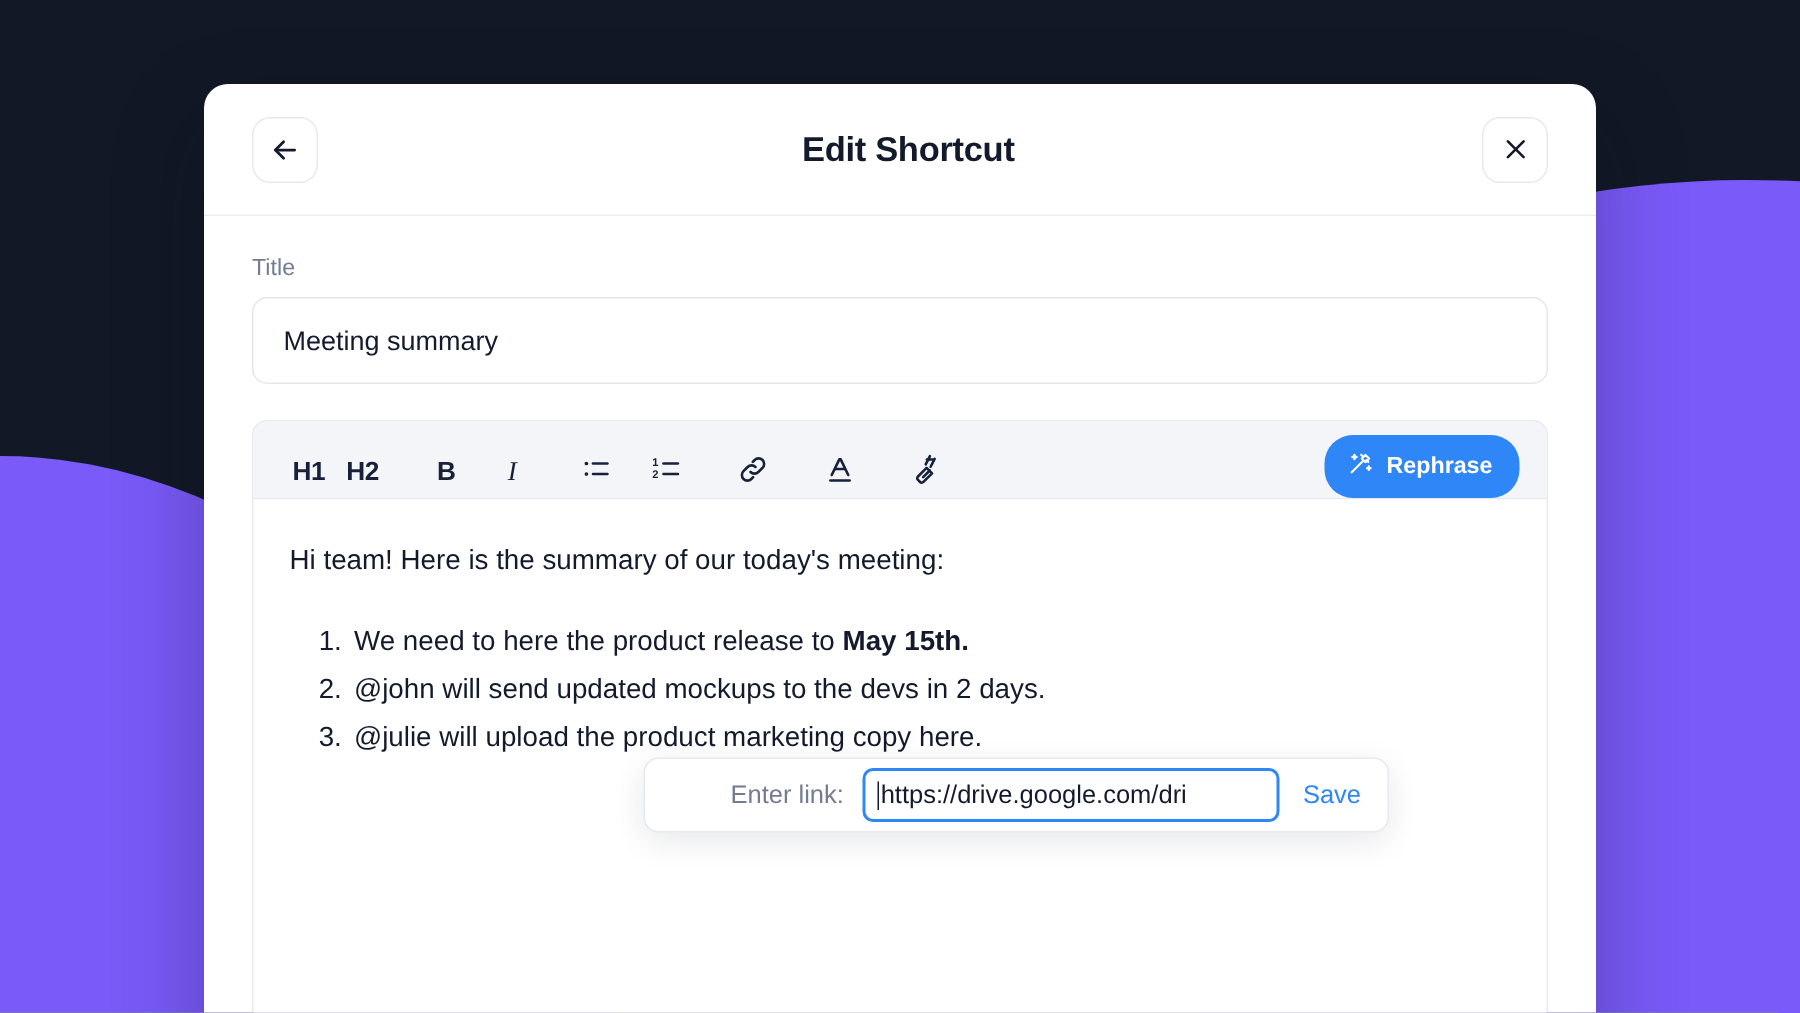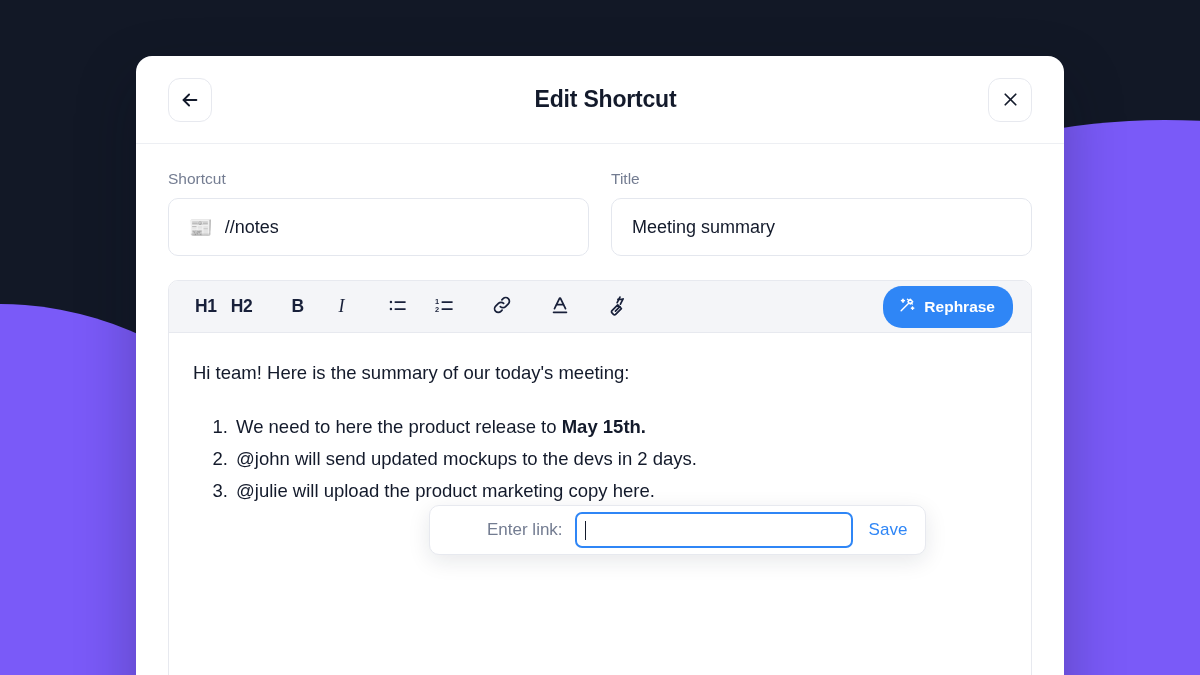--- a/index.html
+++ b/index.html
@@ -139,21 +139,21 @@
     flex-direction: column;
     overflow: hidden;
     position: relative;
   }
   #toolbar {
     height: 52px;
     flex: 0 0 52px;
     background: #F4F5F8;
     border-bottom: 1px solid #E7E9EF;
     display: flex;
-    align-items: center;
+    align-items: flex-end;
     padding: 0 18px 0 20px;
     gap: 2px;
   }
   .tb-btn {
     height: 36px;
     min-width: 30px;
     padding: 0 6px;
     display: flex;
     align-items: center;
     justify-content: center;
@@ -300,27 +300,20 @@
         <svg width="21" height="21" viewBox="0 0 24 24" fill="none" stroke="#131A2B" stroke-width="2" stroke-linecap="round">
           <path d="M6 6l12 12"></path>
             <path d="M18 6L6 18"></path>
         </svg>
       </span>
     </div>
   </div>
 
   <div id="form-row">
 
-    <div class="field">
-      <span class="field-label">Shortcut</span>
-      <div class="field-box">
-        <span class="field-emoji">📰</span>
-        <span class="field-value">//notes</span>
-      </div>
-    </div>
 
     <div class="field">
       <span class="field-label">Title</span>
       <div class="field-box">
         <span class="field-value">Meeting summary</span>
       </div>
     </div>
 
   </div>
 
@@ -441,19 +434,20 @@
         </li>
         <li>
           <span>@julie will upload the product marketing copy here.</span>
         </li>
       </ol>
 
       <div id="link-popover">
         <span id="link-label">Enter link:</span>
         <div id="link-input">
           <span class="caret"></span>
+          <span>https://drive.google.com/dri</span>
         </div>
         <span id="link-save">Save</span>
       </div>
 
     </div>
   </div>
 </div>
 
 </body></html>

